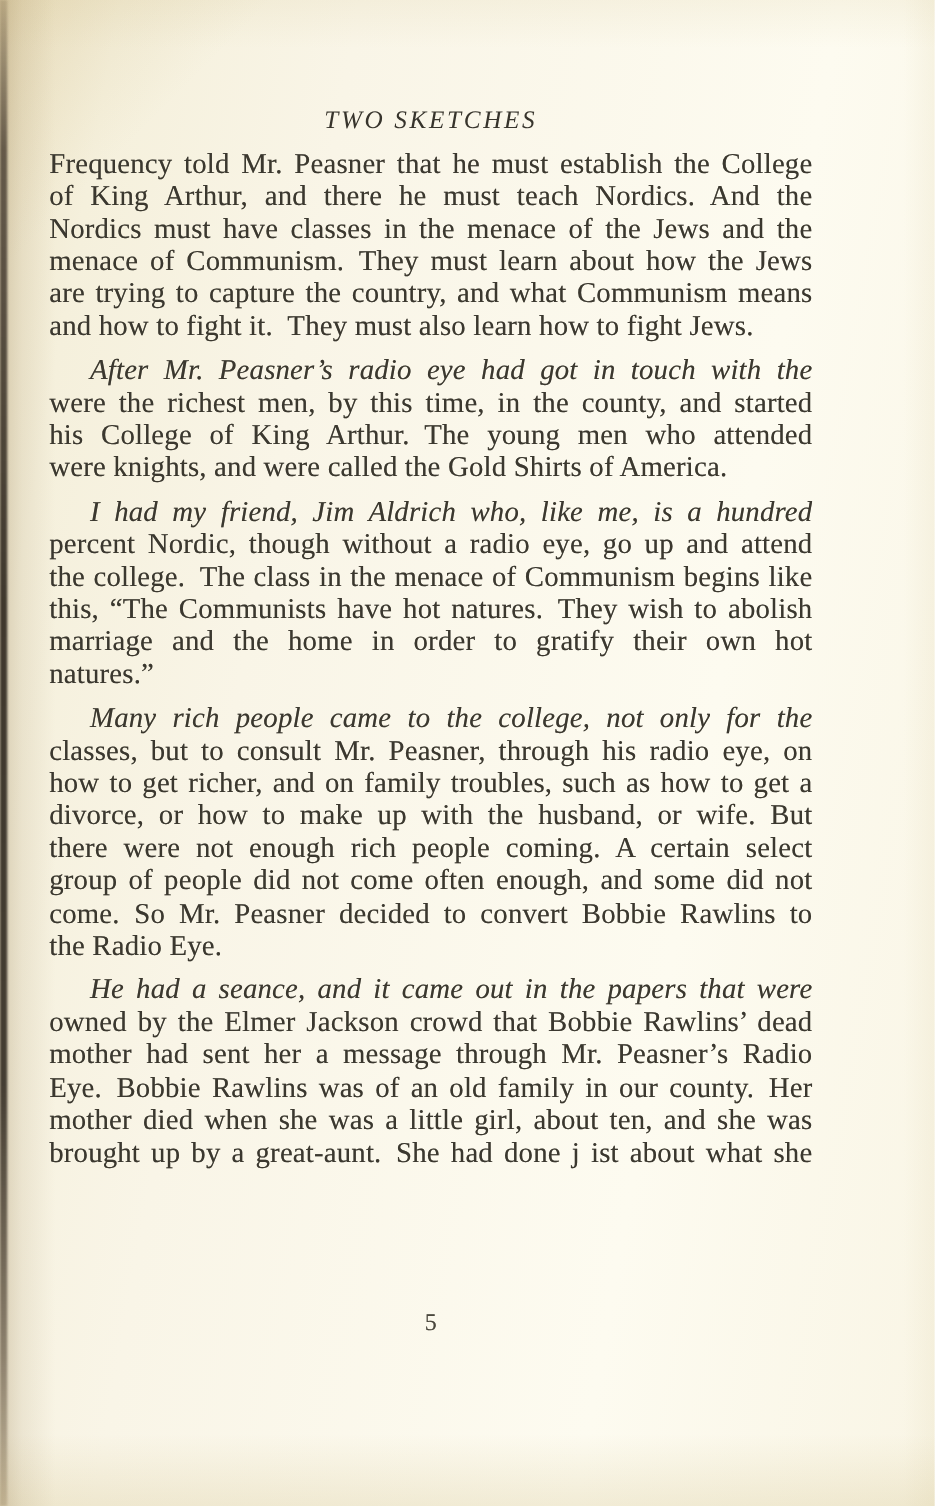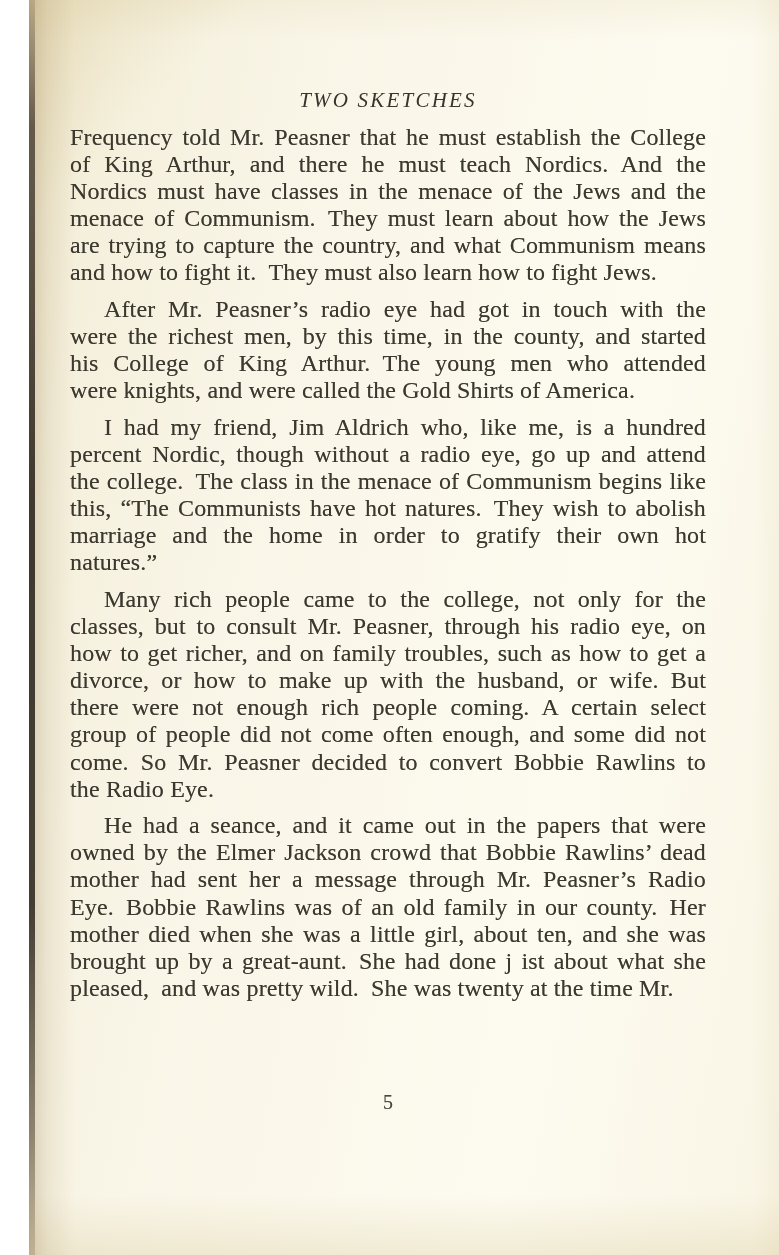--- a/index.html
+++ b/index.html
@@ -6,21 +6,20 @@
   body {
     width: 779px; height: 1255px;
     position: relative;
     overflow: hidden;
     font-family: "Liberation Serif", "DejaVu Serif", serif;
   }
   .page {
     position: absolute; inset: 0;
     background:
       linear-gradient(100deg, #eee5c9 0%, #f5f0dc 10%, #f9f5e7 30%, #fdfbf0 70%, #f9f5e5 100%);
-    margin-left: 29px;
   }
   
   .page::before {
     content: ""; position: absolute; inset: 0; pointer-events: none;
     background:
       linear-gradient(135deg, rgba(210,190,140,0.30), rgba(210,190,140,0) 160px),
       linear-gradient(to top, rgba(212,196,145,0.28), rgba(212,196,145,0) 60px),
       linear-gradient(to bottom, rgba(212,196,145,0.14), rgba(212,196,145,0) 40px),
       linear-gradient(to left, rgba(214,200,155,0.14), rgba(214,200,155,0) 26px);
   }
@@ -60,21 +59,21 @@
   }
   .para { margin: 0; }
   .para + .para { margin-top: 9.5px; }
   .line {
     height: 27.1px; line-height: 27.1px;
     text-align: justify;
     text-align-last: justify;
     overflow: hidden;
     text-shadow: 0 0 0.4px rgba(59,56,47,0.55);
   }
-  .line.first { text-indent: 34px; }
+  .line.first { text-indent: 34px; font-style: italic; }
   .line.last { text-align-last: left; }
   .page-number {
     position: absolute; top: 1090px; left: 0; width: 100%;
     text-align: center;
     font-size: 20px; line-height: 24px;
     color: #4a473d;
     text-shadow: 0 0 0.4px rgba(74,71,61,0.5);
   }
 </style>
 </head>
@@ -117,18 +116,17 @@
           <div class="line">come. So Mr. Peasner decided to convert Bobbie Rawlins to</div>
           <div class="line last">the Radio Eye.</div>
         </div>
         <div class="para">
           <div class="line first">He had a seance, and it came out in the papers that were</div>
           <div class="line">owned by the Elmer Jackson crowd that Bobbie Rawlins’ dead</div>
           <div class="line">mother had sent her a message through Mr. Peasner’s Radio</div>
           <div class="line">Eye. Bobbie Rawlins was of an old family in our county. Her</div>
           <div class="line">mother died when she was a little girl, about ten, and she was</div>
           <div class="line">brought up by a great-aunt. She had done j ist about what she</div>
-          <div class="line last">pleased, and was pretty wild. She was twenty at the time Mr.</div>
         </div>
       </div>
     <div class="page-number">5</div>
   </div>
 </div>
 
 </body></html>

